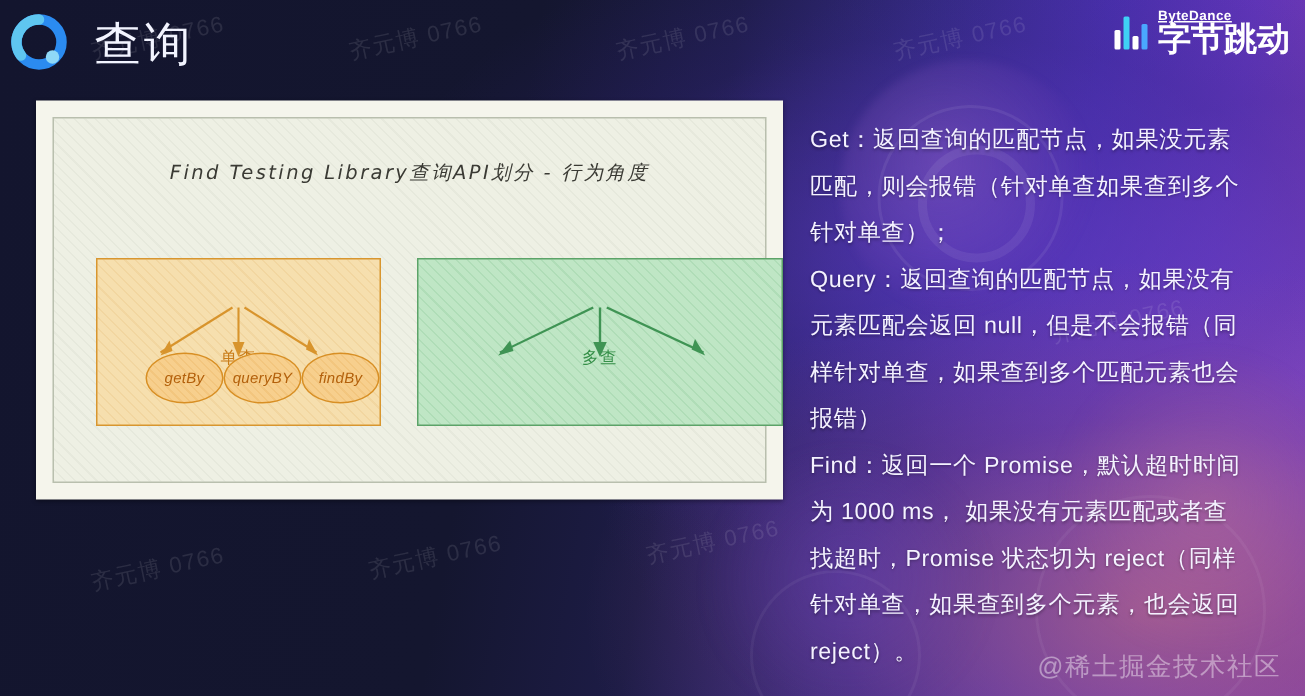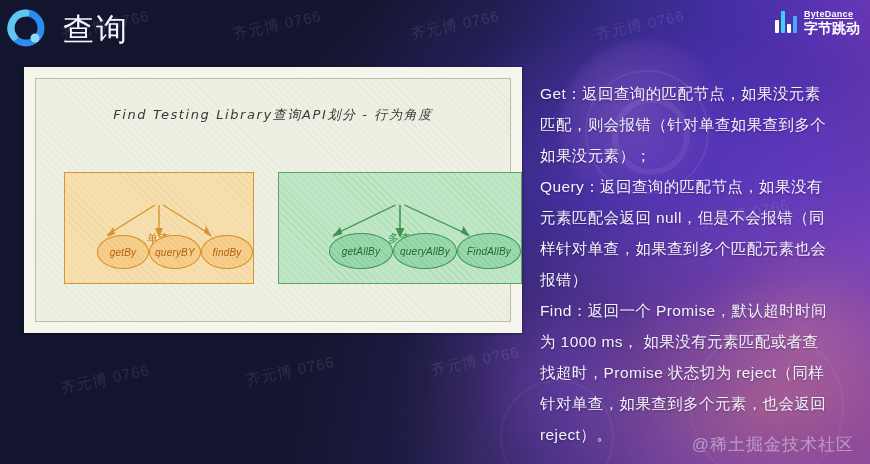--- a/index.html
+++ b/index.html
@@ -124,26 +124,26 @@
   .brand-en {
     font-size: 9px;
     color: #ffffff;
     letter-spacing: 0.3px;
     font-weight: bold;
     display: block;
     margin-bottom: 2px;
     text-decoration: underline;
   }
   .brand-cn {
-    font-size: 14px;
+    font-size: 22px;
     color: #ffffff;
     letter-spacing: 0px;
     font-weight: bold;
     display: block;
-    font-family: Liberation Sans, sans-serif;
+    font-family: Liberation Mono, monospace;
   }
 
   
   .card {
     position: absolute;
     left: 24px;
     top: 67px;
     width: 498px;
     height: 266px;
     background: #f5f5ec;
@@ -349,34 +349,29 @@
             <path d="M103 32 L48 62"></path>
             <path d="M107 32 L107 62"></path>
             <path d="M111 32 L168 62"></path>
           </g>
           <g fill="#3f9454">
             <polygon points="47,64 54,54 56,61"></polygon>
             <polygon points="107,65 103,55 111,55"></polygon>
             <polygon points="169,64 161,60 163,53"></polygon>
           </g>
         </svg>
-        <div class="nodes">
-          <div class="node">getAllBy</div>
-          <div class="node">queryAllBy</div>
-          <div class="node">FindAllBy</div>
-        </div>
       </div>
 
     </div>
   </div>
 
   <div class="notes">
     <div class="note-line">Get：返回查询的匹配节点，如果没元素</div>
     <div class="note-line">匹配，则会报错（针对单查如果查到多个</div>
-    <div class="note-line">如果没元素）；</div>
+    <div class="note-line">针对单查）；</div>
     <div class="note-line">Query：返回查询的匹配节点，如果没有</div>
     <div class="note-line">元素匹配会返回 null，但是不会报错（同</div>
     <div class="note-line">样针对单查，如果查到多个匹配元素也会</div>
     <div class="note-line">报错）</div>
     <div class="note-line">Find：返回一个 Promise，默认超时时间</div>
     <div class="note-line">为 1000 ms， 如果没有元素匹配或者查</div>
     <div class="note-line">找超时，Promise 状态切为 reject（同样</div>
     <div class="note-line">针对单查，如果查到多个元素，也会返回</div>
     <div class="note-line">reject）。</div>
   </div>

